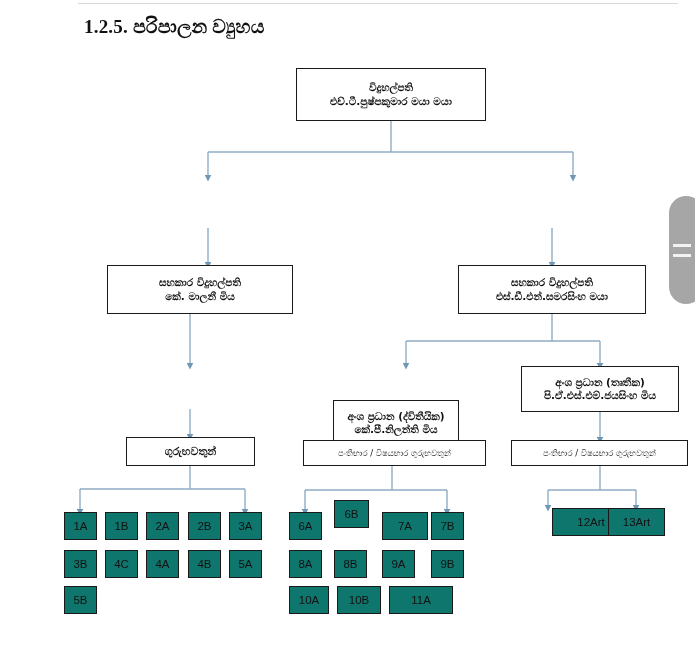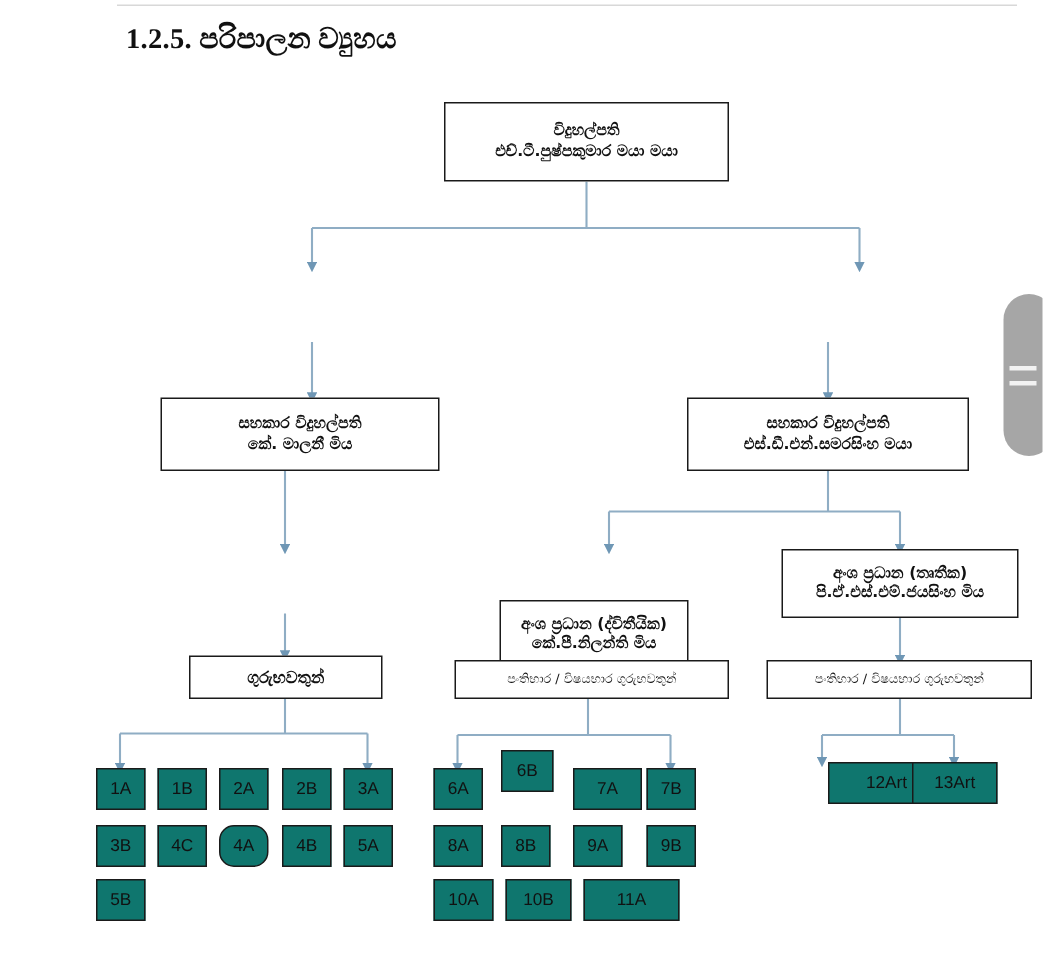--- a/index.html
+++ b/index.html
@@ -225,21 +225,21 @@
   </div>
 
   <div class="chip" style="left:64px; top:512px; width:33px; height:28px;">1A</div>
   <div class="chip" style="left:105px; top:512px; width:33px; height:28px;">1B</div>
   <div class="chip" style="left:146px; top:512px; width:33px; height:28px;">2A</div>
   <div class="chip" style="left:188px; top:512px; width:33px; height:28px;text-align:right;">2B</div>
   <div class="chip" style="left:229px; top:512px; width:33px; height:28px;">3A</div>
 
   <div class="chip" style="left:64px; top:550px; width:33px; height:28px;">3B</div>
   <div class="chip" style="left:105px; top:550px; width:33px; height:28px;">4C</div>
-  <div class="chip" style="left:146px; top:550px; width:33px; height:28px;border-radius:10px;">4A</div>
+  <div class="chip" style="left:146px; top:550px; width:33px; height:28px;">4A</div>
   <div class="chip" style="left:188px; top:550px; width:33px; height:28px;">4B</div>
   <div class="chip" style="left:229px; top:550px; width:33px; height:28px;">5A</div>
 
   <div class="chip" style="left:64px; top:586px; width:33px; height:28px;">5B</div>
 
   <div class="chip" style="left:289px; top:512px; width:33px; height:28px;">6A</div>
   <div class="chip" style="left:334px; top:500px; width:35px; height:28px;">6B</div>
   <div class="chip" style="left:382px; top:512px; width:46px; height:28px;">7A</div>
   <div class="chip" style="left:431px; top:512px; width:33px; height:28px;">7B</div>
 

